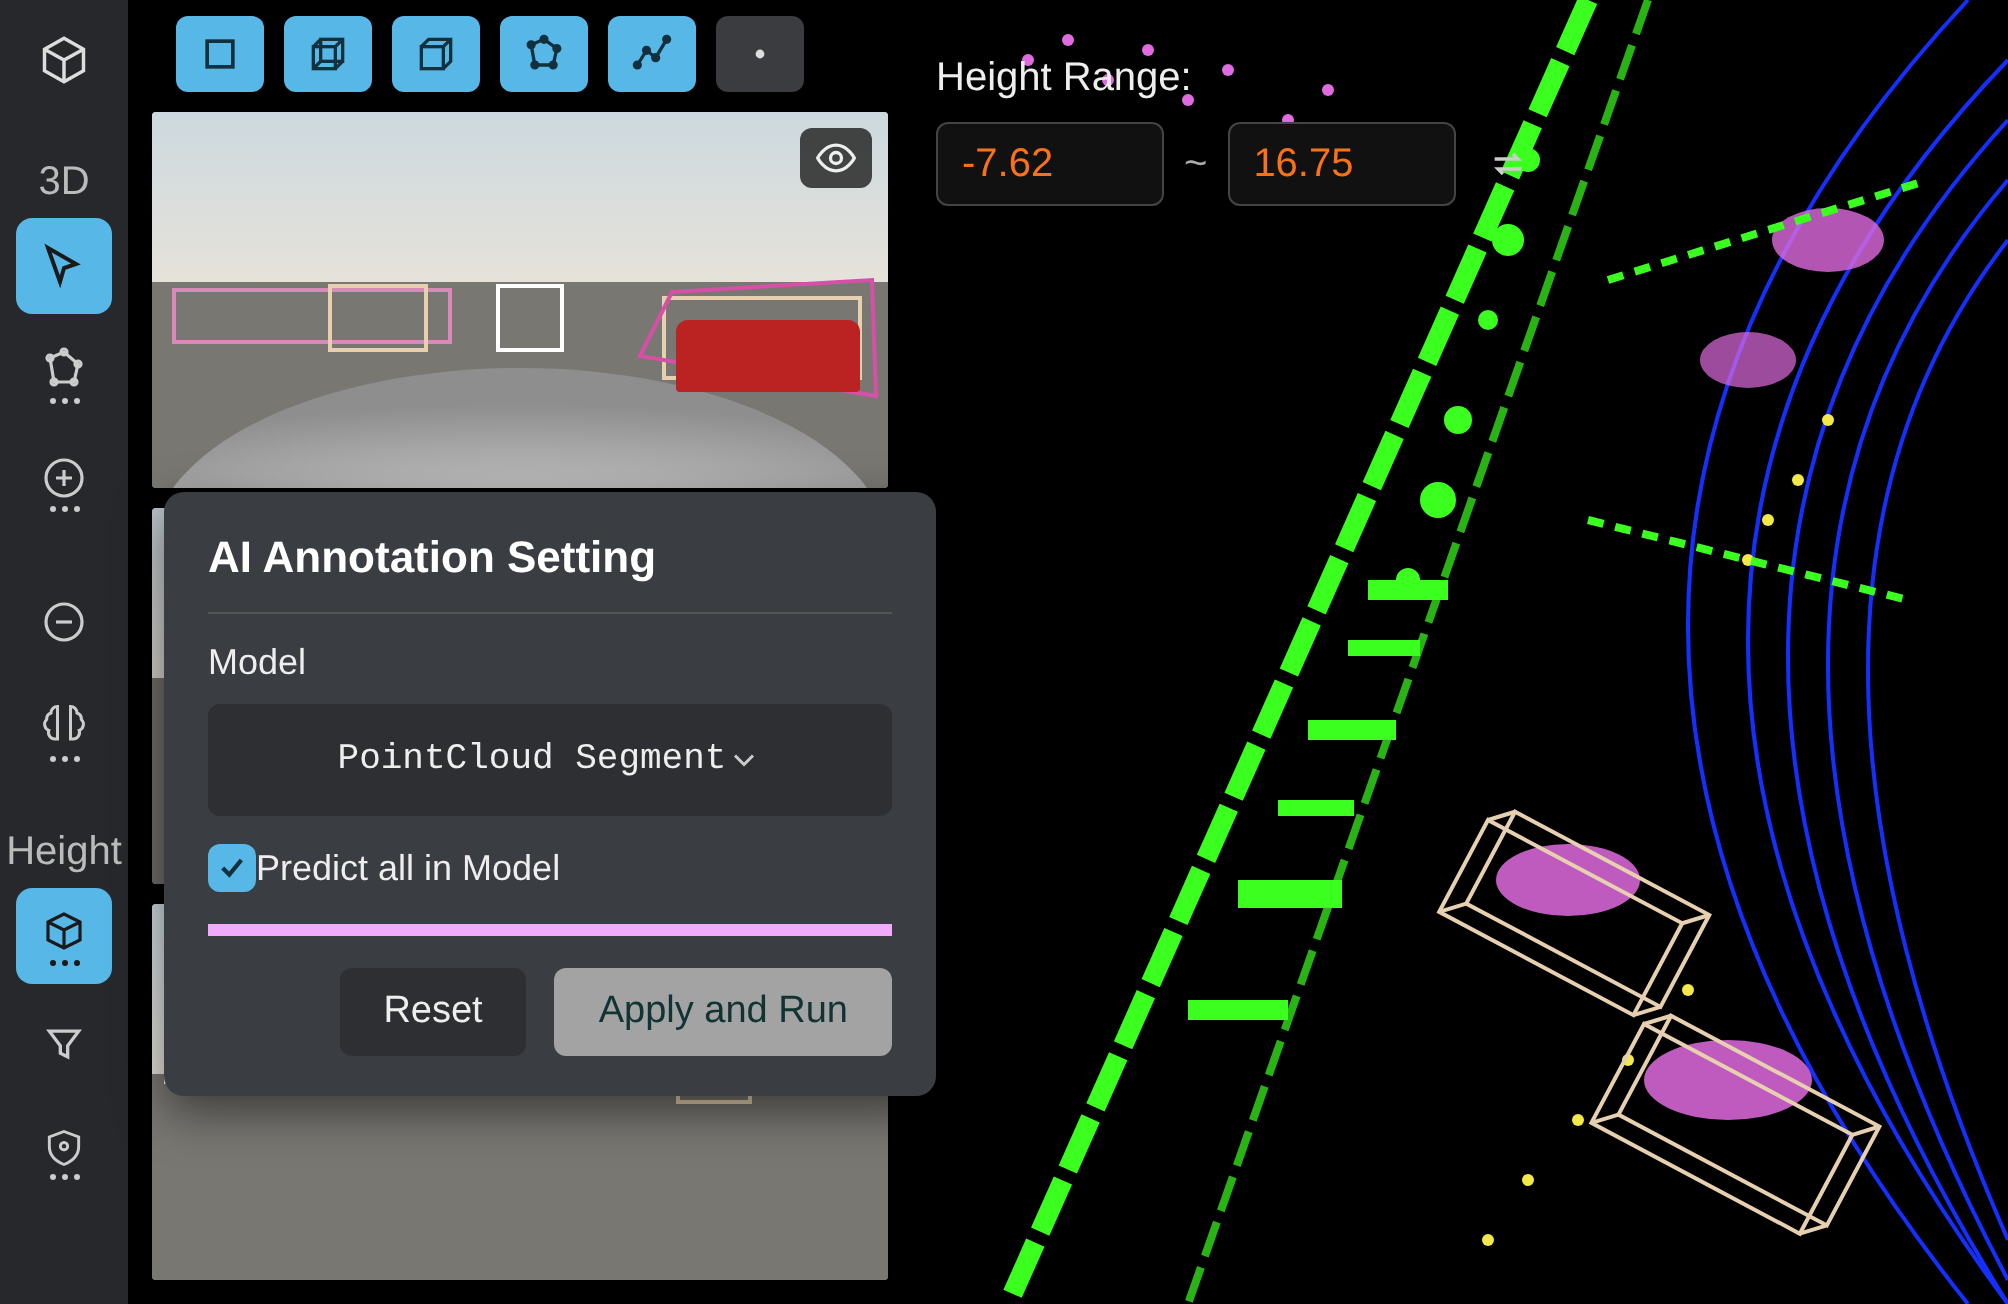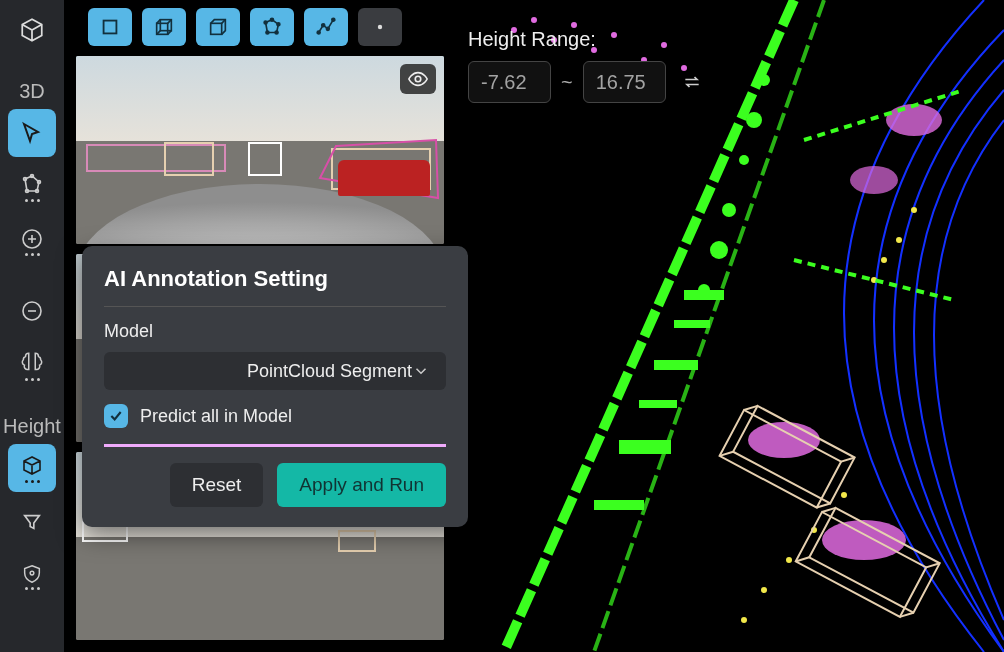--- a/index.html
+++ b/index.html
@@ -56,55 +56,55 @@
 .bbox.pink { border-color:#d88ab8; }
 .bbox.tan  { border-color:#e6d0b0; }
 .bbox.white{ border-color:#fff; }
 
 .height-range {
   position: absolute; left: 468px; top: 28px; z-index: 10; color:#eee;
 }
 .height-range .label { font-size: 20px; margin-bottom: 10px; }
 .hr-inputs { display:flex; gap: 10px; align-items:center; }
 .hr-inputs input {
-  width: 83px; height: 42px; background:#111; border:1px solid #444; border-radius:6px;
-  color:#a3a3a3; font-size:20px; padding: 0 12px;
+  width: 114px; height: 42px; background:#111; border:1px solid #444; border-radius:6px;
+  color:#f97316; font-size:20px; padding: 0 12px;
 }
 .hr-tilde { font-size:20px; color:#aaa; }
 .hr-sync { color:#ccc; padding:6px; }
 
 .lidar {
   position: absolute; left: 444px; top: 0; right:0; bottom:0; background:#000;
 }
 .lidar svg { width:100%; height:100%; }
 
 .modal {
   position: absolute; left: 82px; top: 246px; width: 386px;
   background: #3a3d42; border-radius: 10px; padding: 20px 22px 20px 22px;
   box-shadow: 0 8px 24px rgba(0,0,0,.5); z-index: 20;
 }
 .modal h2 { font-size: 22px; font-weight: 600; color:#fff; margin-bottom: 14px; }
 .modal .rule { border-top:1px solid #555; margin: 4px 0 14px; }
 .modal .field-label { font-size: 18px; color:#eee; margin-bottom:10px; }
 .modal .select {
-  width:100%; height:38px; background:#2d2f33; border-radius:6px;
-  display:flex; align-items:center; justify-content:flex-end; padding:0 16px;
-  font-size:18px; color:#eee; cursor:pointer; margin-bottom:14px;
+  width:100%; height:56px; background:#2d2f33; border-radius:6px;
+  display:flex; align-items:center; justify-content:center; padding:0 16px;
+  font-size:18px; color:#eee; cursor:pointer; margin-bottom:14px;font-family:Liberation Mono, monospace;
 }
 .modal .chev { color:#ccc; }
-.modal .check-row { display:flex; align-items:center; gap:12px; margin-bottom:16px; }
+.modal .check-row { display:flex; align-items:center; margin-bottom:16px; }
 .modal .checkbox {
   width:24px; height:24px; border-radius:6px; background:#57b7e6; display:flex; align-items:center; justify-content:center; color:#12303d; font-weight:700;
 }
-.modal .actions { display:flex; justify-content:flex-end; gap:14px; border-top:3px solid #f0abfc; padding-top:16px; }
+.modal .actions { display:flex; justify-content:flex-end; gap:14px; border-top:6px solid #f0abfc; padding-top:16px; }
 .btn {
   height:44px; padding:0 22px; border-radius:6px; font-size:19px; border:none; cursor:pointer;
 }
 .btn.secondary { background:#2d2f33; color:#eee; }
-.btn.primary { background:#14b8a6; color:#133; font-weight:500; }
+.btn.primary { background:#a3a3a3; color:#133; font-weight:500; }
 
 .dots3 { display:flex; gap:3px; }
 .dots3 span { width:3px; height:3px; border-radius:50%; background:#ccc; }
 .sidebar .sb-btn.active .dots3 span { background:#1a1a1a; }
 svg { display:block; }
 </style>
 </head>
 <body>
 
 <div class="lidar">

